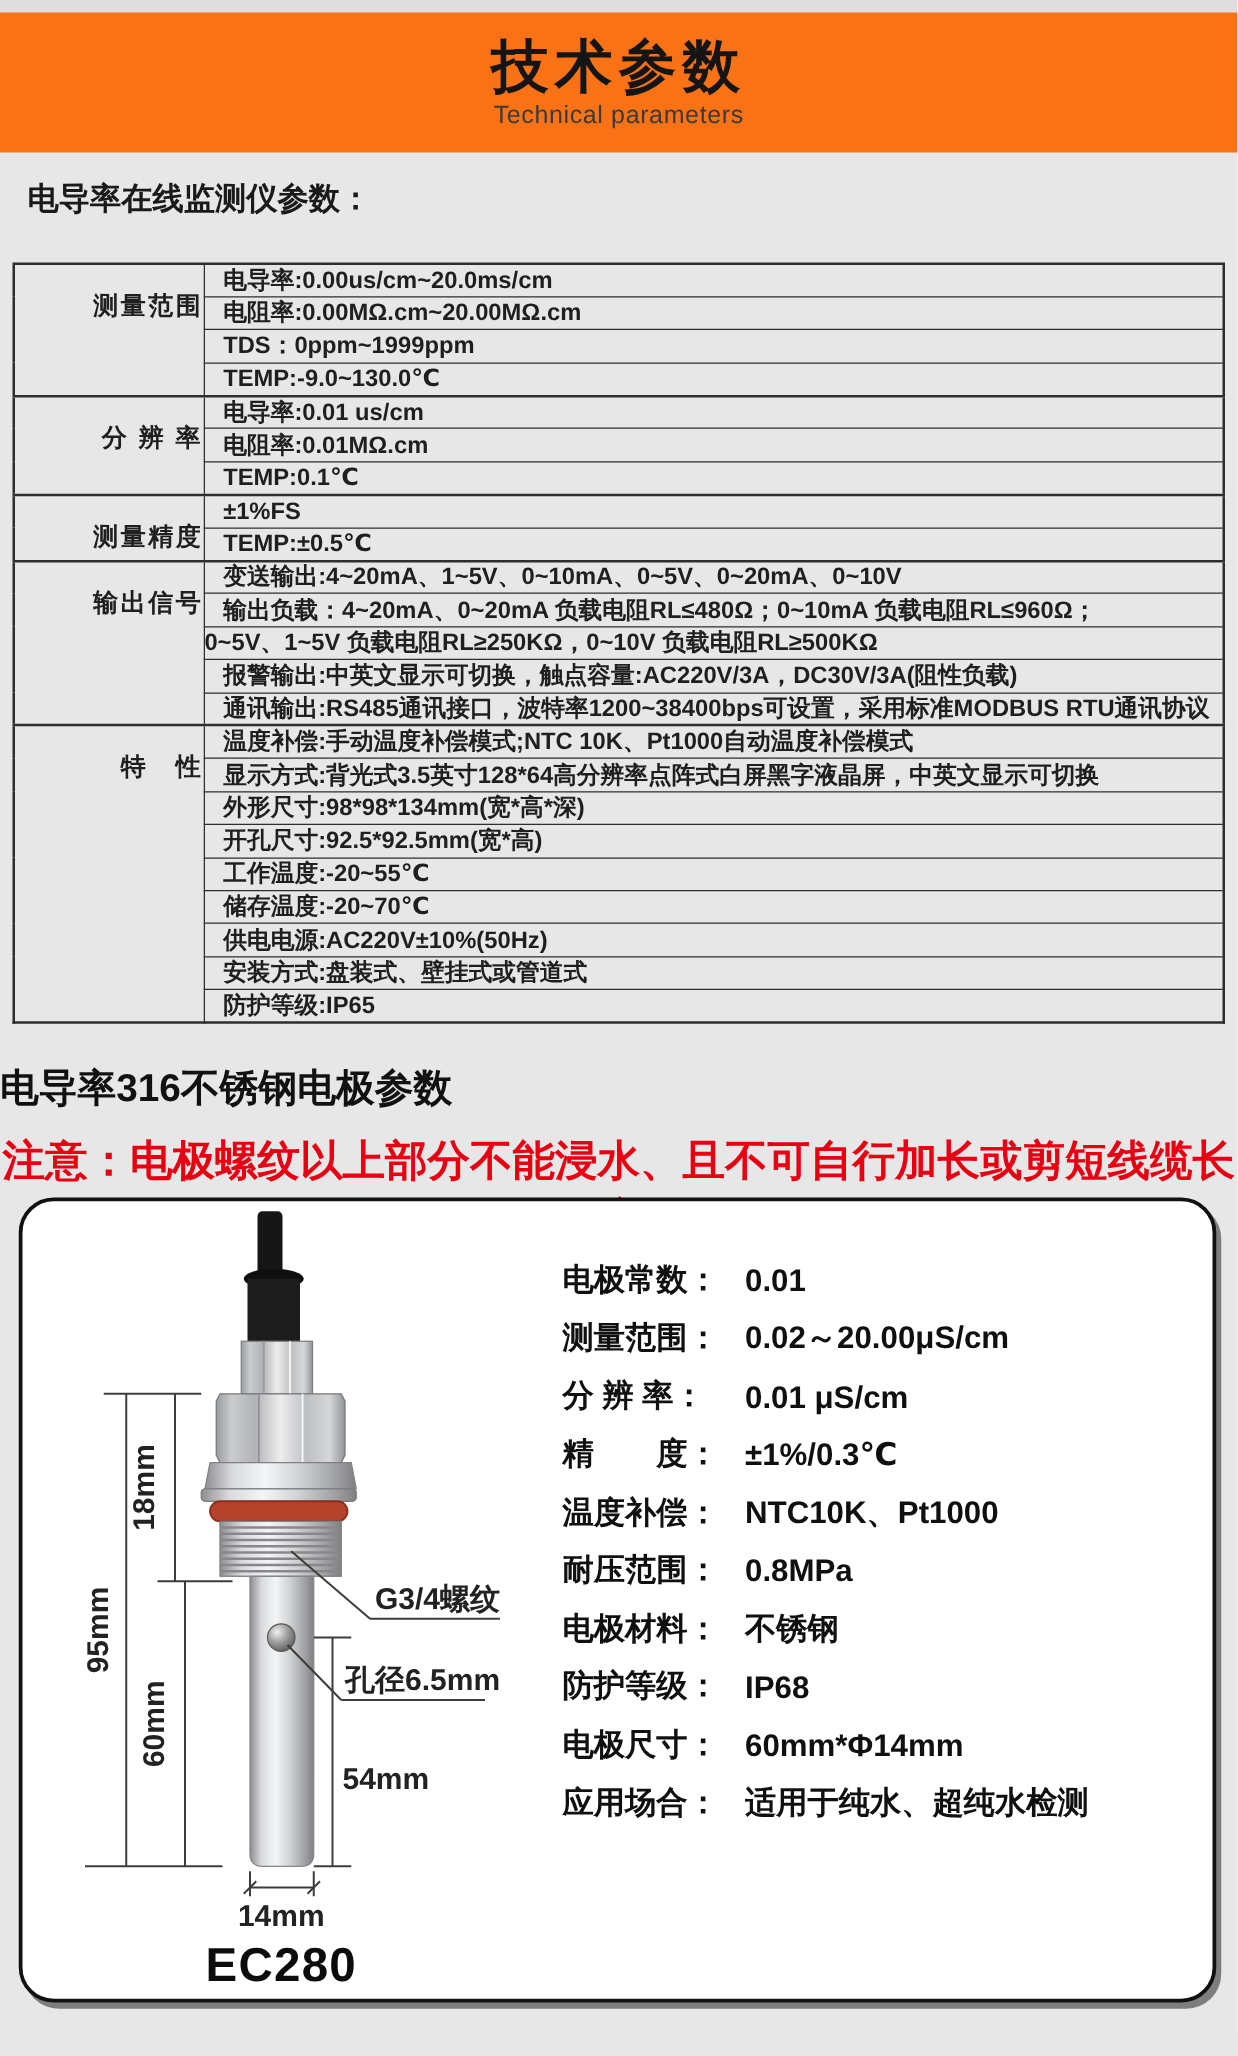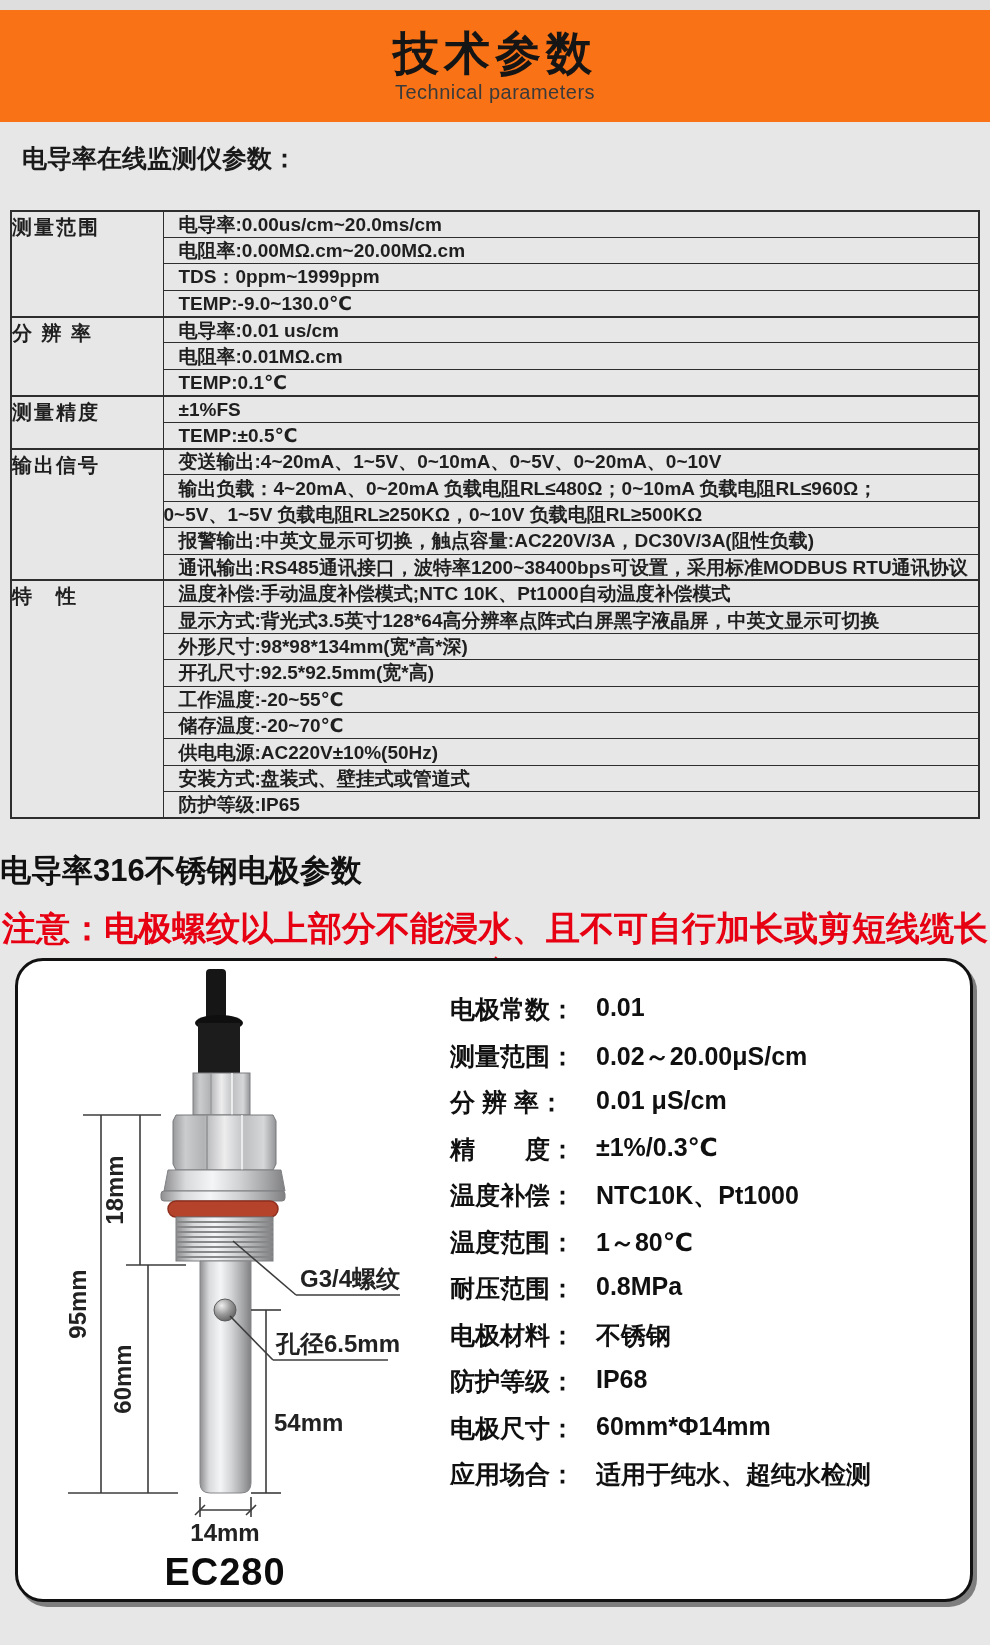--- a/index.html
+++ b/index.html
@@ -9,35 +9,35 @@
   .band { position:absolute; left:0; top:10px; width:990px; height:112px; background:#f97316;
           display:flex; flex-direction:column; align-items:center; justify-content:center; }
   .band-title { font-size:46px; font-weight:700; letter-spacing:5px; color:#151515; line-height:1.1; }
   .band-sub { font-size:20px; color:#3a3a3a; margin-top:2px; letter-spacing:0.5px; }
   .intro { position:absolute; left:22px; top:142px; font-size:25px; font-weight:700; color:#1a1a1a; }
 
   table.spec { position:absolute; left:10px; top:210px; width:970px; border-collapse:collapse;
                table-layout:fixed; border:2.5px solid #2e2e2e; }
   table.spec td { border:1.2px solid #2e2e2e; height:26.4px; font-size:19px; font-weight:600;
                   color:#1f1f1f; padding:0 4px 0 15px; white-space:nowrap; line-height:1; }
-  table.spec td.cat { width:152px; text-align:left; vertical-align:top; padding:5px 0 0 0;
+  table.spec td.cat { width:152px; text-align:right; vertical-align:top; padding:23px 0 0 0;
                       letter-spacing:2px; font-size:20px; }
   table.spec tr.secstart td { border-top:2.5px solid #2e2e2e; }
   table.spec td.centerrow { text-align:left; padding-left:0; }
 
   .sec-title { position:absolute; left:0; top:850px; width:990px; text-align:left;
                font-size:31px; font-weight:700; color:#111; }
   .warning { position:absolute; left:0; top:906px; width:990px; text-align:center;
              font-size:34px; font-weight:700; }
 
   .card { position:absolute; left:15px; top:958px; width:958px; height:644px; background:#ffffff;
           border:3px solid #111; border-radius:28px; box-shadow:4px 5px 0 rgba(40,40,40,.55); }
   .diagram { position:absolute; left:0; top:0; }
   .params { position:absolute; left:432px; top:32px; display:flex; flex-direction:column; }
-  .param-row { height:46.5px; display:flex; align-items:flex-start; font-size:25px; color:#101010; }
+  .param-row { height:46.5px; display:flex; align-items:flex-end; font-size:25px; color:#101010; }
   .param-label { display:inline-block; width:146px; font-weight:600; white-space:pre; }
   .param-value { font-weight:600; white-space:nowrap; }
 
   svg text.dim { font-family:"Liberation Sans","DejaVu Sans",sans-serif; font-size:24px; font-weight:600; fill:#222; }
   svg text.model { font-family:"Liberation Sans","DejaVu Sans",sans-serif; font-size:38px; font-weight:700; fill:#0c0c0c; letter-spacing:1px; }
 </style>
 </head>
 <body>
 
 <div class="page">
@@ -237,24 +237,20 @@
         </div>
       <div class="param-row">
           <span class="param-label">精　　度：</span>
           <span class="param-value">±1%/0.3℃</span>
         </div>
       <div class="param-row">
           <span class="param-label">温度补偿：</span>
           <span class="param-value">NTC10K、Pt1000</span>
         </div>
       <div class="param-row">
-          <span class="param-label">温度范围：</span>
-          <span class="param-value">1～80℃</span>
-        </div>
-      <div class="param-row">
           <span class="param-label">耐压范围：</span>
           <span class="param-value">0.8MPa</span>
         </div>
       <div class="param-row">
           <span class="param-label">电极材料：</span>
           <span class="param-value">不锈钢</span>
         </div>
       <div class="param-row">
           <span class="param-label">防护等级：</span>
           <span class="param-value">IP68</span>

